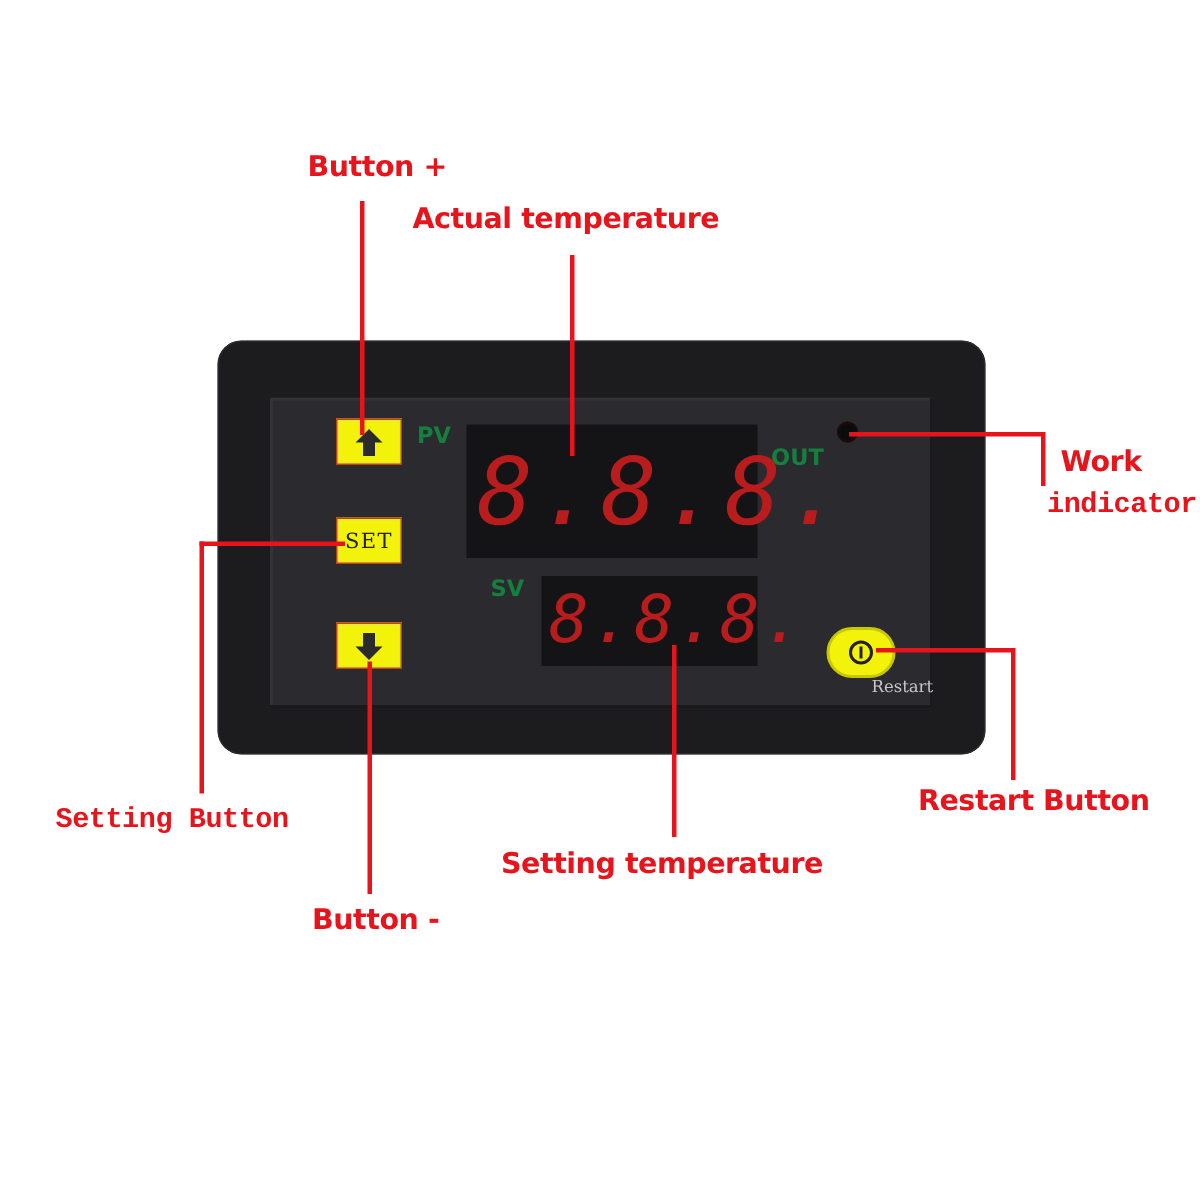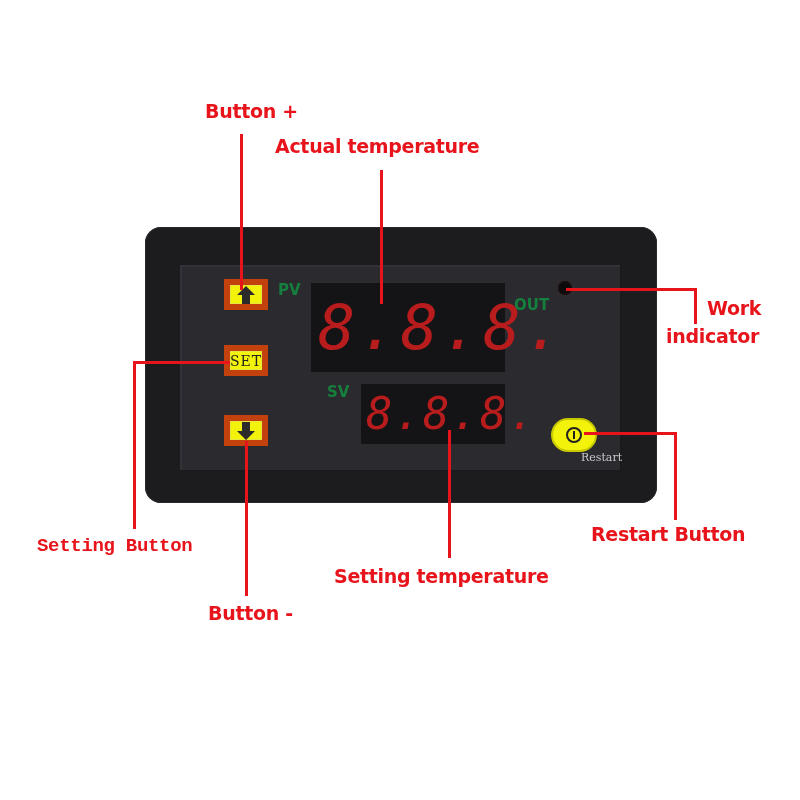--- a/index.html
+++ b/index.html
@@ -5,21 +5,21 @@
   html, body { margin:0; padding:0; background:#ffffff; }
   body { width:800px; height:800px; position:relative; overflow:hidden; font-family:"DejaVu Sans", sans-serif; }
   .label { position:absolute; color:#e8141c; font-weight:bold; font-size:19px; font-family:"DejaVu Sans", sans-serif; white-space:nowrap; letter-spacing:-0.3px; }
   .line { position:absolute; background:#e8141c; }
 
   .device { position:absolute; left:145px; top:227px; width:512px; height:276px; background:#1c1c1f; border-radius:16px;
             box-shadow: inset 0 0 0 1px #2a2a2e; }
   .face { position:absolute; left:180px; top:265px; width:442px; height:207px; background:#2a2a2f;
           box-shadow: inset -2px -2px 0 #1a1a1d, inset 2px 2px 0 #323238; }
 
-  .key { position:absolute; width:44px; height:31px; background:#f2f20a; border:6px solid #c2410c; box-sizing:border-box;
+  .key { position:absolute; width:44px; height:31px; background:#f2f20a; border:1px solid #c2410c; box-sizing:border-box;
          display:flex; align-items:center; justify-content:center; box-shadow: inset 0 0 0 1px #e6e640; }
   .key-set-text { font-family:"DejaVu Serif", serif; font-size:14px; color:#222; letter-spacing:1px; }
 
   .tag { position:absolute; color:#15803d; font-weight:bold; font-size:15px; font-family:"DejaVu Sans", sans-serif; }
   .disp { position:absolute; background:#141416; }
   .seg-text { position:absolute; color:#b91c1c; font-family:"DejaVu Sans Mono", monospace; font-style:italic; letter-spacing:4px; }
 
   .led { position:absolute; left:558px; top:281px; width:14px; height:14px; border-radius:50%; background:#0b0b0c; box-shadow: inset 0 0 3px #331010; }
 
   .restart { position:absolute; left:551px; top:418px; width:46px; height:34px; border-radius:17px; background:#f2f20a;
@@ -77,17 +77,17 @@
 <div class="line" style="left:245px;top:441px;width:3px;height:155px;"></div>
 
 <div class="line" style="left:448px;top:430px;width:3px;height:128px;"></div>
 
 <div class="line" style="left:584px;top:432px;width:92px;height:3px;"></div>
 <div class="line" style="left:674px;top:432px;width:3px;height:88px;"></div>
 
 <div class="label" style="left:205px;top:100px;">Button +</div>
 <div class="label" style="left:275px;top:135px;">Actual temperature</div>
 <div class="label" style="left:707px;top:297px;">Work</div>
-<div class="label" style="left:666px;top:325px;">indicator</div>
+<div class="label" style="left:698px;top:325px;font-family:Liberation Mono, monospace;">indicator</div>
 <div class="label" style="left:37px;top:535px;font-family:Liberation Mono, monospace;">Setting Button</div>
 <div class="label" style="left:208px;top:602px;">Button -</div>
 <div class="label" style="left:334px;top:565px;">Setting temperature</div>
-<div class="label" style="left:591px;top:523px;">Restart Button</div>
+<div class="label" style="left:612px;top:523px;">Restart Button</div>
 
 </body></html>

